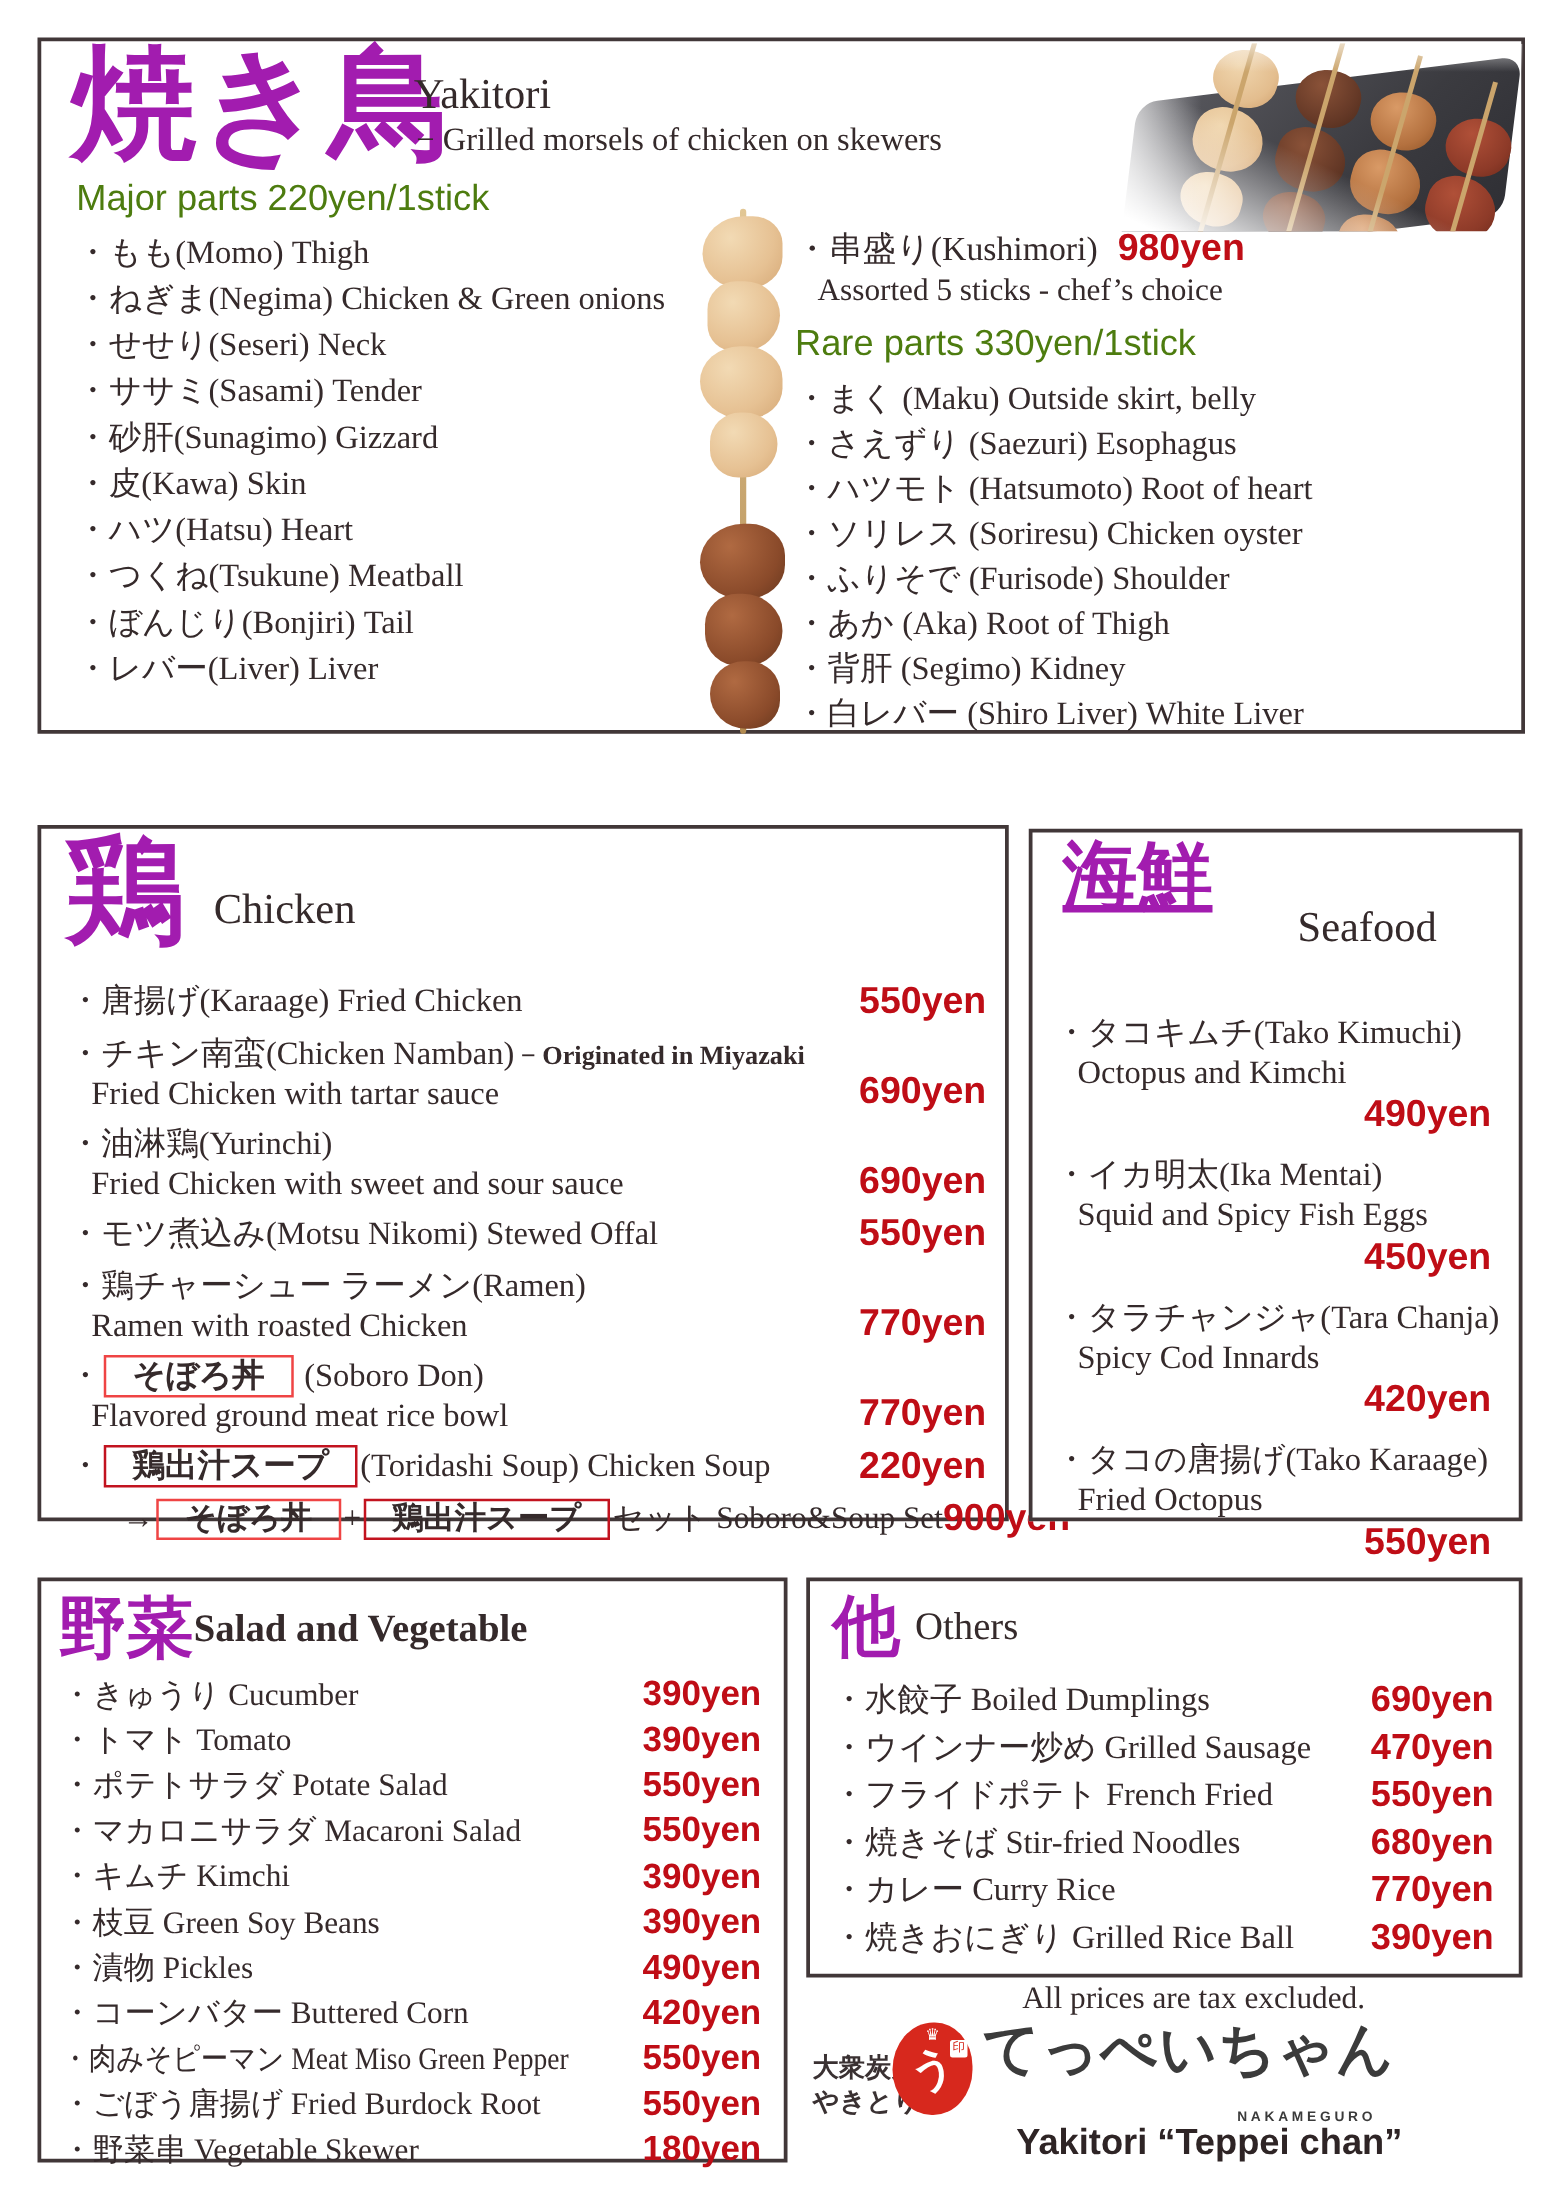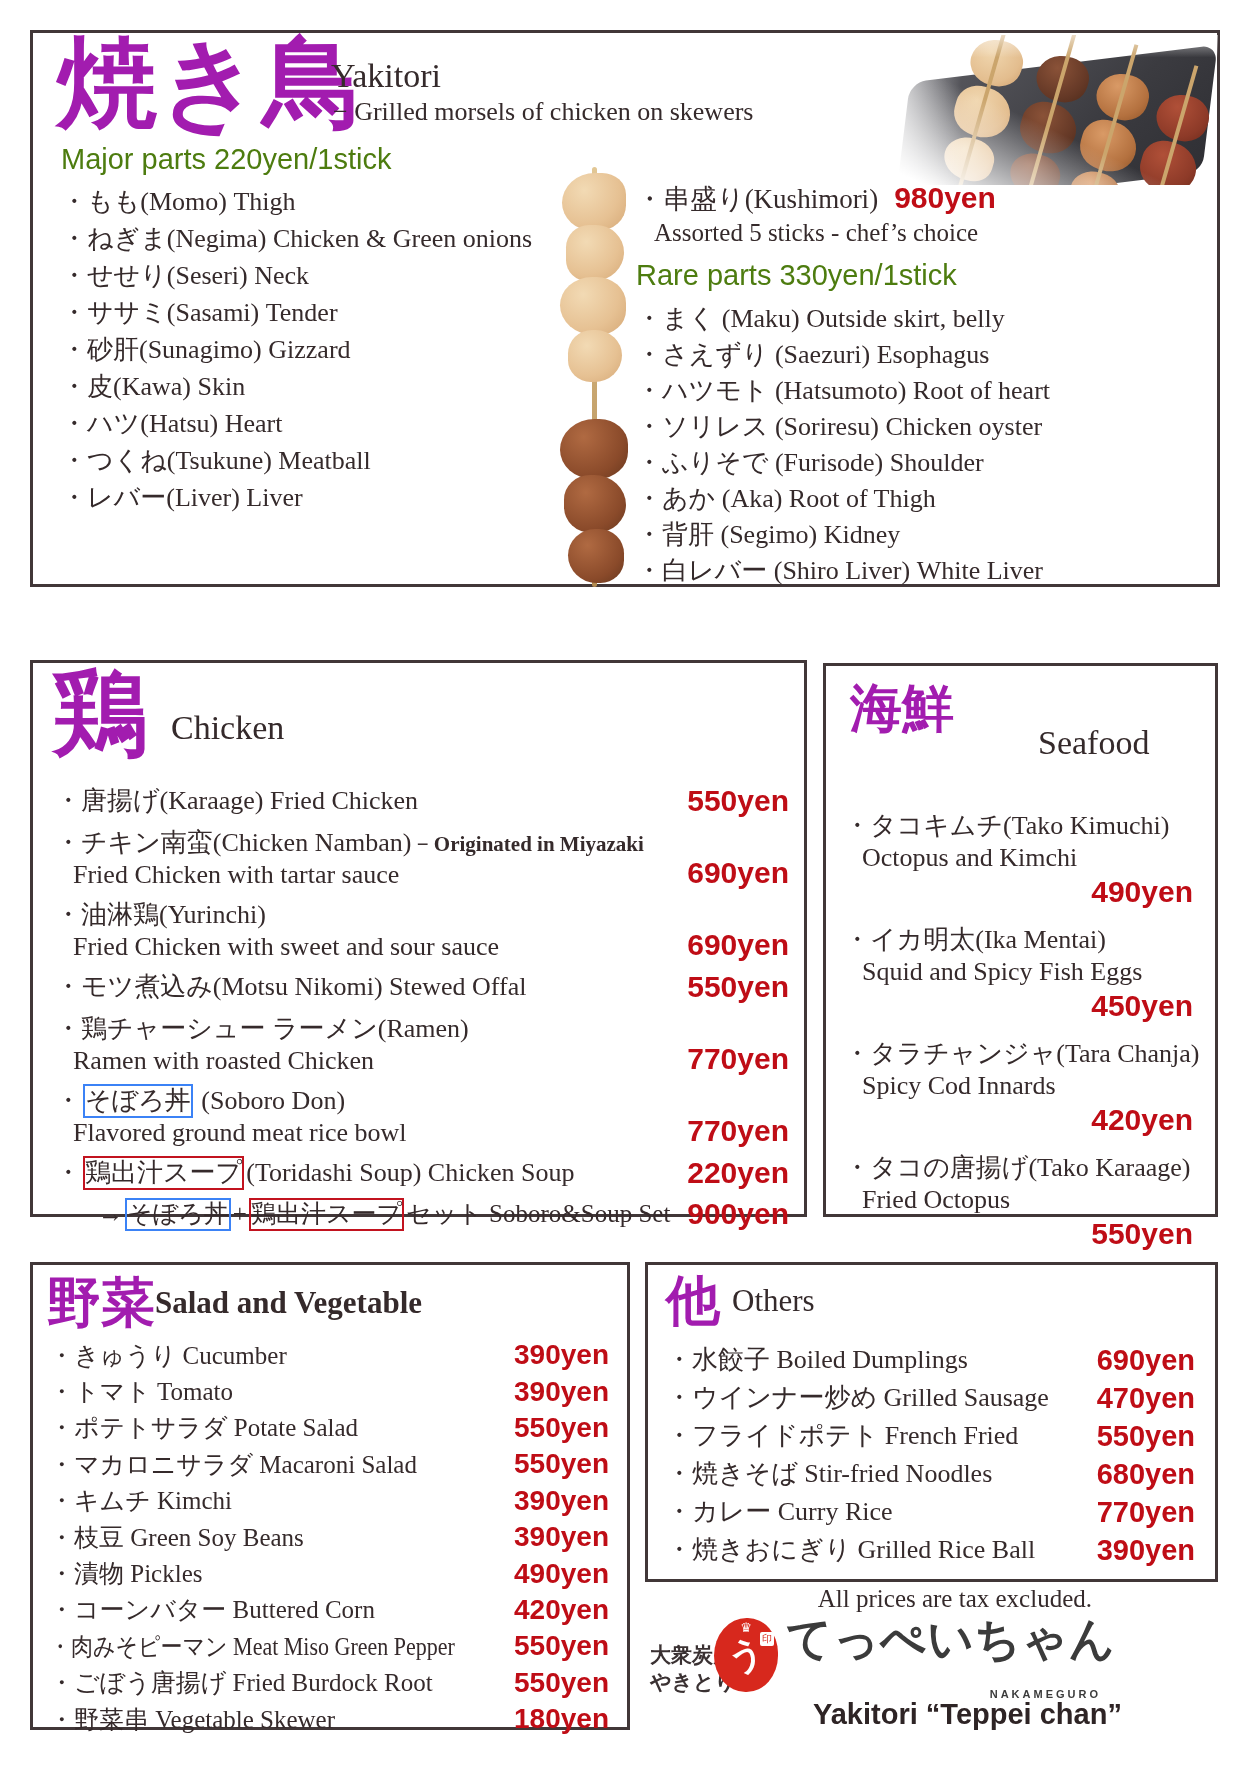--- a/index.html
+++ b/index.html
@@ -68,27 +68,27 @@
 
   
   #box-chicken{left:30px;top:660px;width:777px;height:557px;}
   .ck-title{left:20px;top:0px;font-size:94px;line-height:1.05;}
   .ck-en{left:138px;top:46px;font-size:34px;}
   .ck-items{position:absolute;left:22px;right:15px;top:120px;}
   .c-row{display:flex;justify-content:space-between;align-items:flex-end;margin-bottom:7px;}
   .c-row .lines{display:flex;flex-direction:column;}
   .c-row .l2{padding-left:18px;}
   .note{font-size:21px;font-weight:bold;}
-  .tag{display:inline-block;border:2px solid #3b82f6;padding:0 0;line-height:1.15;margin:0 2px;}
+  .tag{display:inline-block;border:2px solid #ef4444;padding:0 21px;line-height:1.15;margin:0 2px;font-weight:bold;}
   .tag.red{border-color:#c2131f;}
   .set-row .item{font-size:25px;margin-left:43px;}
 
   
   #box-seafood{left:823px;top:663px;width:395px;height:554px;}
-  .sf-title{left:24px;top:15px;font-size:52px;line-height:1.05;}
+  .sf-title{left:24px;top:4px;font-size:60px;line-height:1.05;text-decoration:underline;}
   .sf-en{left:212px;top:58px;font-size:34px;}
   .sf-items{position:absolute;left:18px;right:22px;top:142px;}
   .sf-block{margin-bottom:13px;}
   .sf-block .l2{padding-left:18px;}
   .sf-block .price{display:block;text-align:right;margin-top:2px;}
 
   
   #box-veg{left:30px;top:1262px;width:600px;height:468px;}
   .vg-title{left:14px;top:2px;font-size:54px;}
   .vg-en{left:122px;top:20px;font-size:31px;font-weight:bold;}
@@ -135,20 +135,21 @@
 
     <div class="abs major-list">
       <div class="item">・もも(Momo) Thigh</div>
       <div class="item">・ねぎま(Negima) Chicken &amp; Green onions</div>
       <div class="item">・せせり(Seseri) Neck</div>
       <div class="item">・ササミ(Sasami) Tender</div>
       <div class="item">・砂肝(Sunagimo) Gizzard</div>
       <div class="item">・皮(Kawa) Skin</div>
       <div class="item">・ハツ(Hatsu) Heart</div>
       <div class="item">・つくね(Tsukune) Meatball</div>
+      <div class="item">・ぼんじり(Bonjiri) Tail</div>
       <div class="item">・レバー(Liver) Liver</div>
     </div>
 
     <div class="photo-mid">
       <i class="stick2"></i>
       <b class="pale m1"></b>
         <b class="pale m2"></b>
         <b class="pale m3"></b>
         <b class="pale m4"></b>
       <b class="brown m5"></b>

